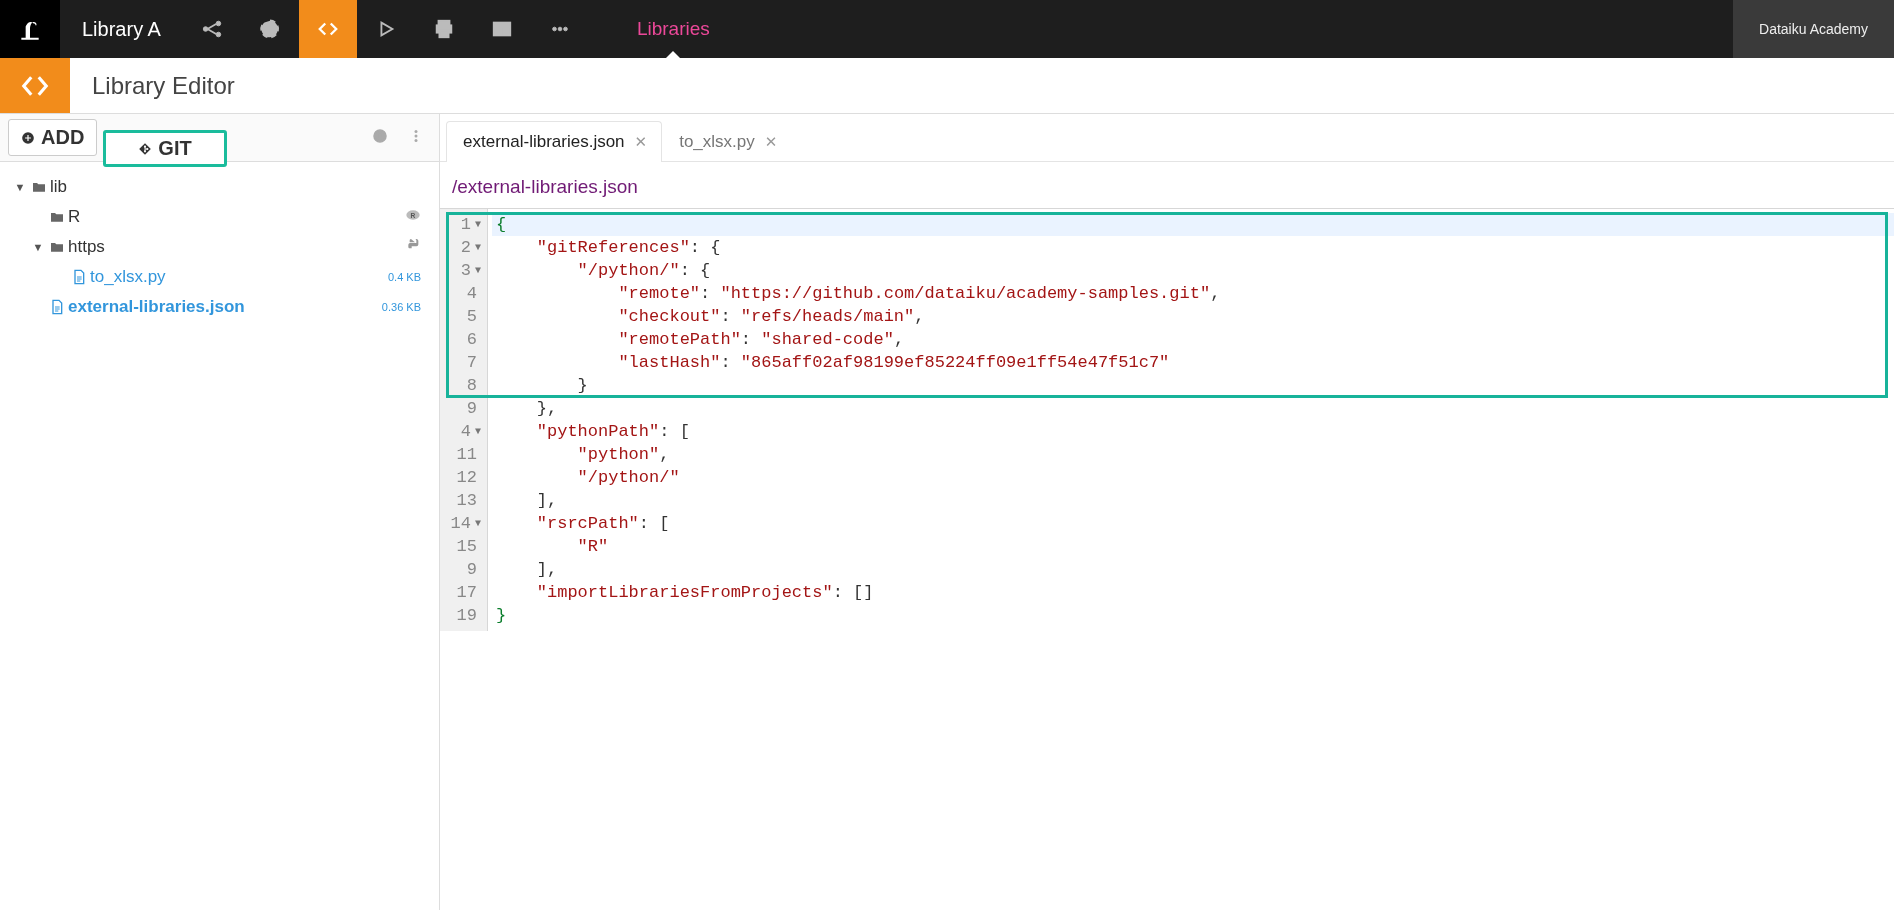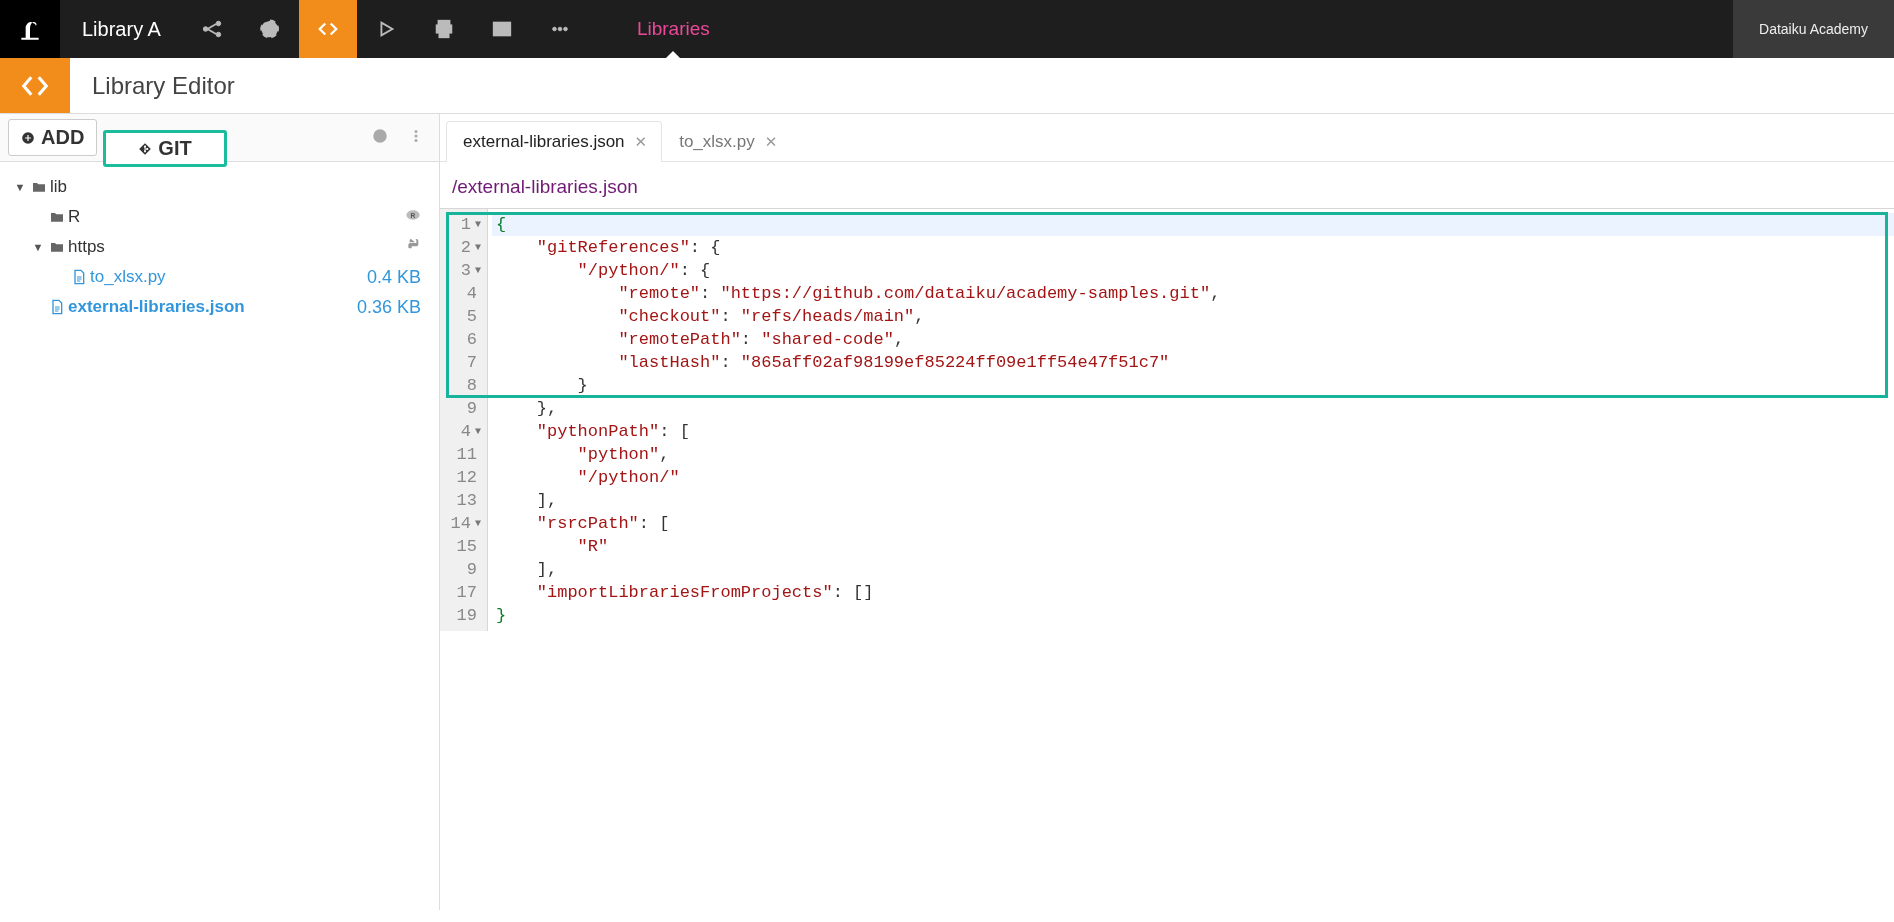--- a/index.html
+++ b/index.html
@@ -105,21 +105,21 @@
 
   .tree{padding:10px 8px;font-size:17px;user-select:none;}
   .tree-row{
     display:flex;align-items:center;height:30px;padding:0 4px;cursor:pointer;
     white-space:nowrap;
   }
   .tree-row .caret{width:16px;display:inline-flex;justify-content:center;color:#555;font-size:11px;}
   .tree-row .ticon{width:22px;display:inline-flex;justify-content:center;color:#666;}
   .tree-row .ticon svg{width:16px;height:16px;fill:currentColor;}
   .tree-row .tlabel{flex:1;overflow:hidden;text-overflow:ellipsis;}
-  .tree-row .tmeta{color:var(--link);font-size:18px;padding-right:6px;}
+  .tree-row .tmeta{color:var(--link);font-size:11px;padding-right:6px;}
   .tree-row .tbadge{color:#999;padding-right:6px;}
   .tree-row .tbadge svg{width:16px;height:16px;fill:currentColor;}
   .tree-row.file .tlabel{color:var(--link);}
   .tree-row.file .ticon{color:var(--link);}
   .tree-row.active .tlabel{font-weight:700;}
   .ind1{padding-left:22px;}
   .ind2{padding-left:44px;}
 
   
   .right{flex:1;display:flex;flex-direction:column;min-width:0;}

